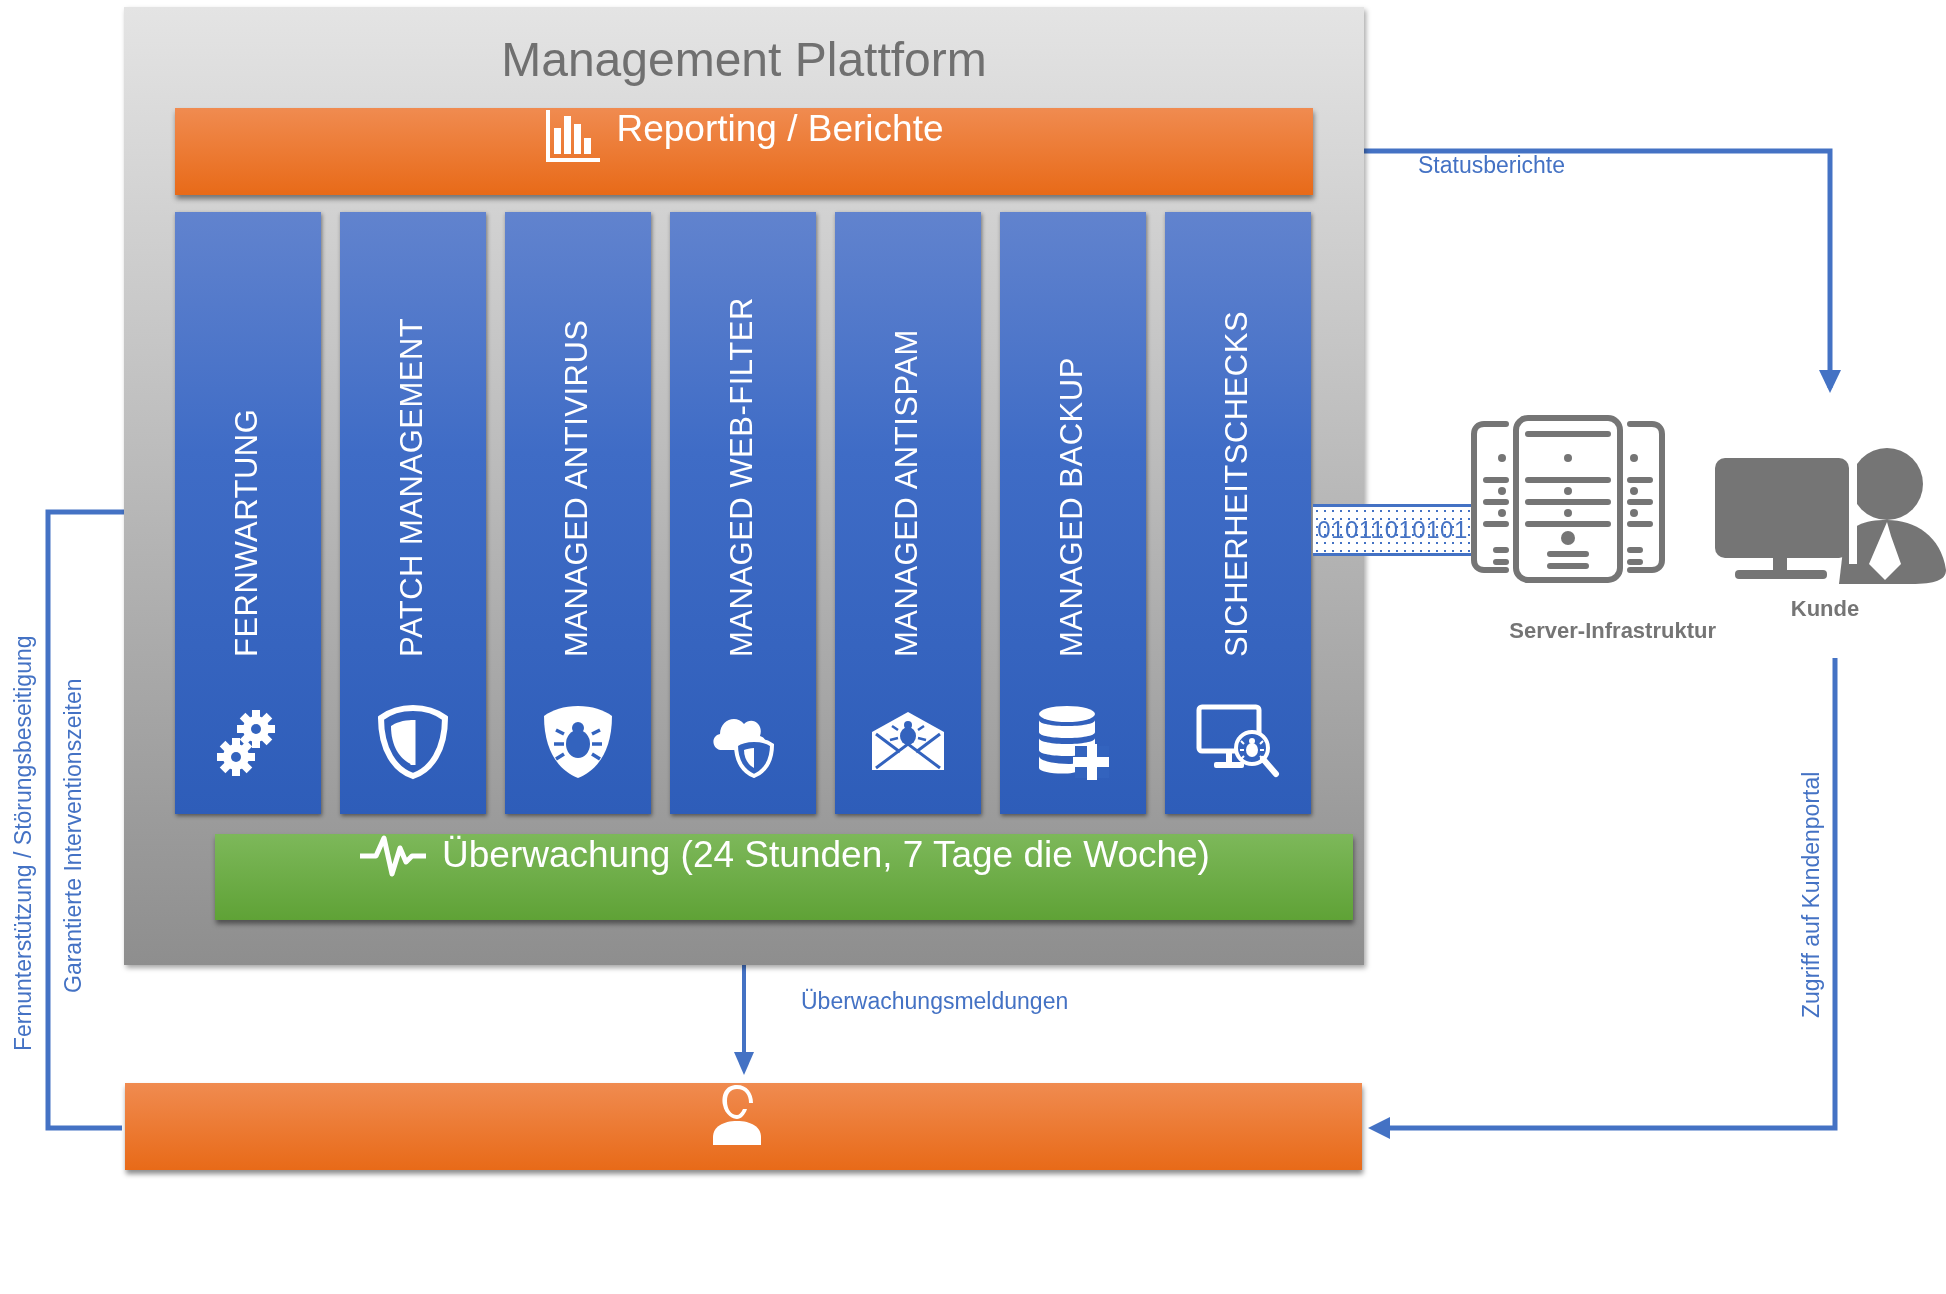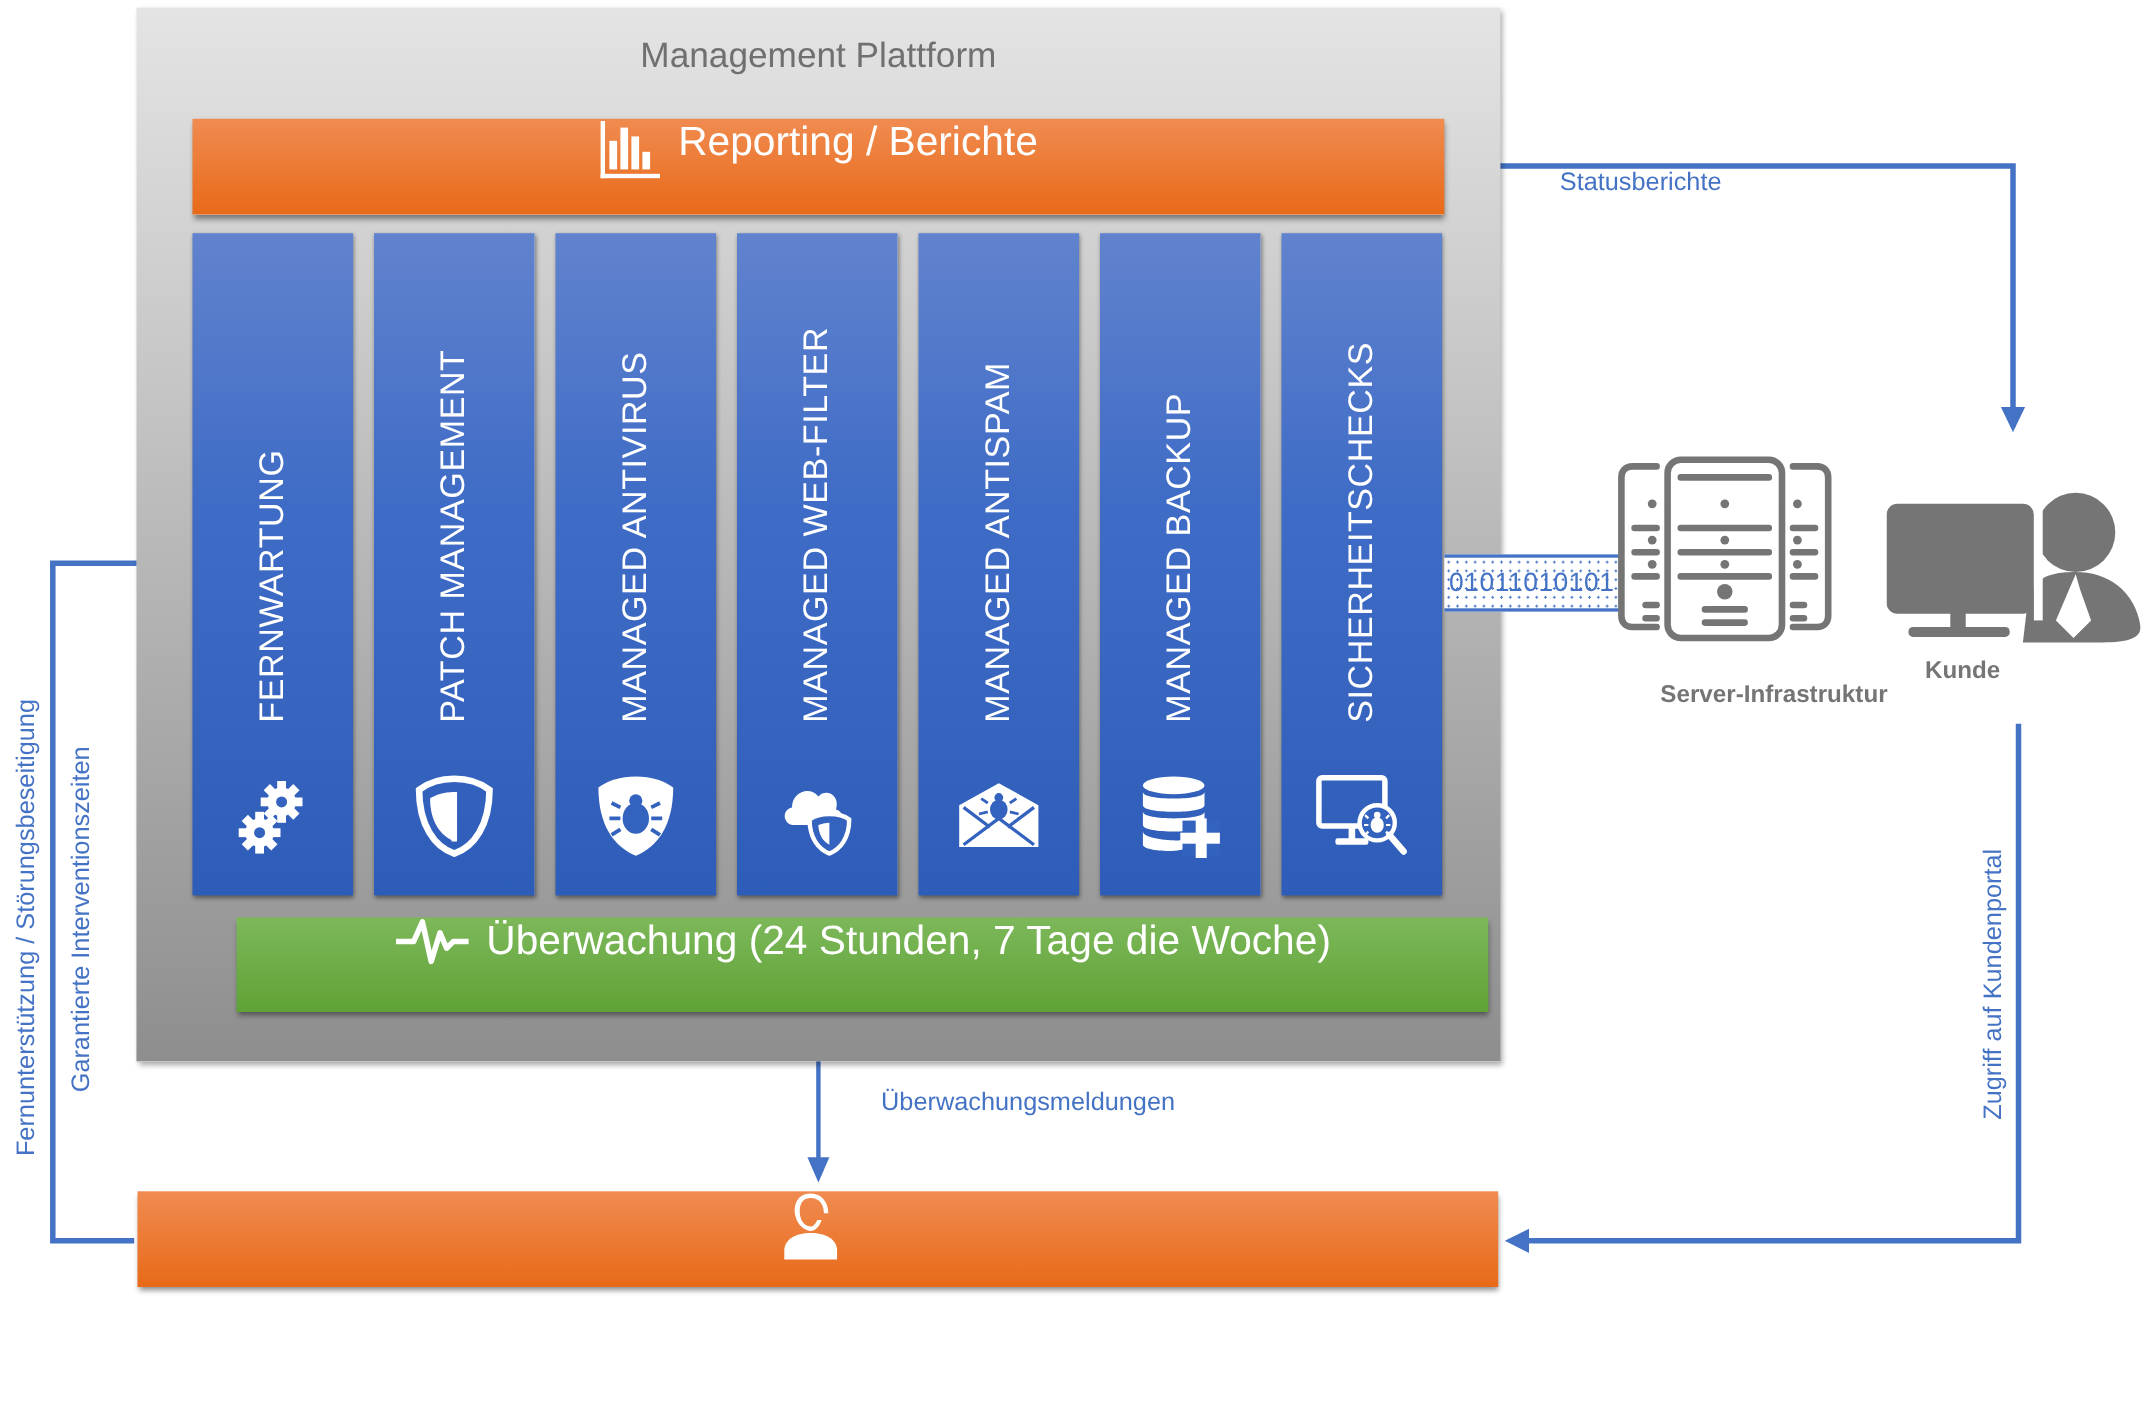--- a/index.html
+++ b/index.html
@@ -1,19 +1,19 @@
 <!DOCTYPE html>
 <html><head>
 <meta charset="utf-8">
 <style>
   html,body{margin:0;padding:0;background:#fff;}
   body{width:1946px;height:1294px;position:relative;overflow:hidden;font-family:"Liberation Sans",sans-serif;}
   .abs{position:absolute;}
   #platform{left:124px;top:7px;width:1240px;height:958px;background:linear-gradient(#e4e4e4,#8e8e8e);box-shadow:2px 3px 5px rgba(0,0,0,.35);}
-  #platform-title{left:124px;top:32px;width:1240px;text-align:center;font-size:32px;color:#707070;}
+  #platform-title{left:124px;top:32px;width:1240px;text-align:center;font-size:48px;color:#707070;}
   .bar{display:flex;align-items:flex-start;justify-content:center;color:#fff;box-shadow:1px 4px 5px rgba(0,0,0,.45);font-size:37px;}
   #reporting{left:175px;top:108px;width:1138px;height:87px;background:linear-gradient(#f08b50,#e86a18);}
   #monitoring{left:175px;top:834px;width:1138px;height:86px;background:linear-gradient(#7db85a,#5fa236);margin-left:40px;}
   #helpdesk{left:125px;top:1083px;width:1237px;height:87px;background:linear-gradient(#f08b50,#e86a18);}
   .bar svg{margin-right:14px;}
   .col{top:212px;width:146px;height:602px;background:linear-gradient(#6183ce,#3f6cc6 40%,#2e5db9);box-shadow:1px 2px 4px rgba(0,0,0,.45);}
   .col-label{position:absolute;left:50%;bottom:157px;transform-origin:left bottom;transform:translateX(17px) rotate(-90deg);white-space:nowrap;color:#fff;font-size:31px;letter-spacing:0.5px;}
   .col-icon{position:absolute;left:0;width:100%;bottom:30px;height:84px;display:flex;justify-content:center;align-items:center;}
   .blue-text{color:#4472c4;font-size:23px;}
   .vtext{transform-origin:left top;transform:rotate(-90deg);white-space:nowrap;}
@@ -211,19 +211,19 @@
       <circle cx="172" cy="44" r="36"></circle>
       <path d="M128 110 C132 84 150 80 172 80 C200 80 226 96 231 130 C231 140 220 144 196 144 H124 Z"></path>
       <rect x="0" y="18" width="134" height="100" rx="10"></rect>
       <rect x="58" y="116" width="14" height="18"></rect>
       <rect x="20" y="130" width="92" height="9" rx="4"></rect>
     </g>
     <rect x="134" y="14" width="8" height="110" fill="#fff"></rect>
     <path d="M172 82 L166 96 L154 124 L170 140 L186 124 L176 96 Z" fill="#fff"></path>
   </svg>
 </div>
-<div class="abs gray-label" style="left:1750px;top:596px;width:150px;text-align:left">Kunde</div>
+<div class="abs gray-label" style="left:1750px;top:596px;width:150px;text-align:center">Kunde</div>
 
 <div class="abs blue-text" style="left:1418px;top:152px">Statusberichte</div>
 <div class="abs blue-text" style="left:801px;top:988px">Überwachungsmeldungen</div>
 <div class="abs blue-text vtext" style="left:1798px;top:1018px">Zugriff auf Kundenportal</div>
 <div class="abs blue-text vtext" style="left:10px;top:1051px">Fernunterstützung / Störungsbeseitigung</div>
 <div class="abs blue-text vtext" style="left:60px;top:993px">Garantierte Interventionszeiten</div>
 
 </body></html>

